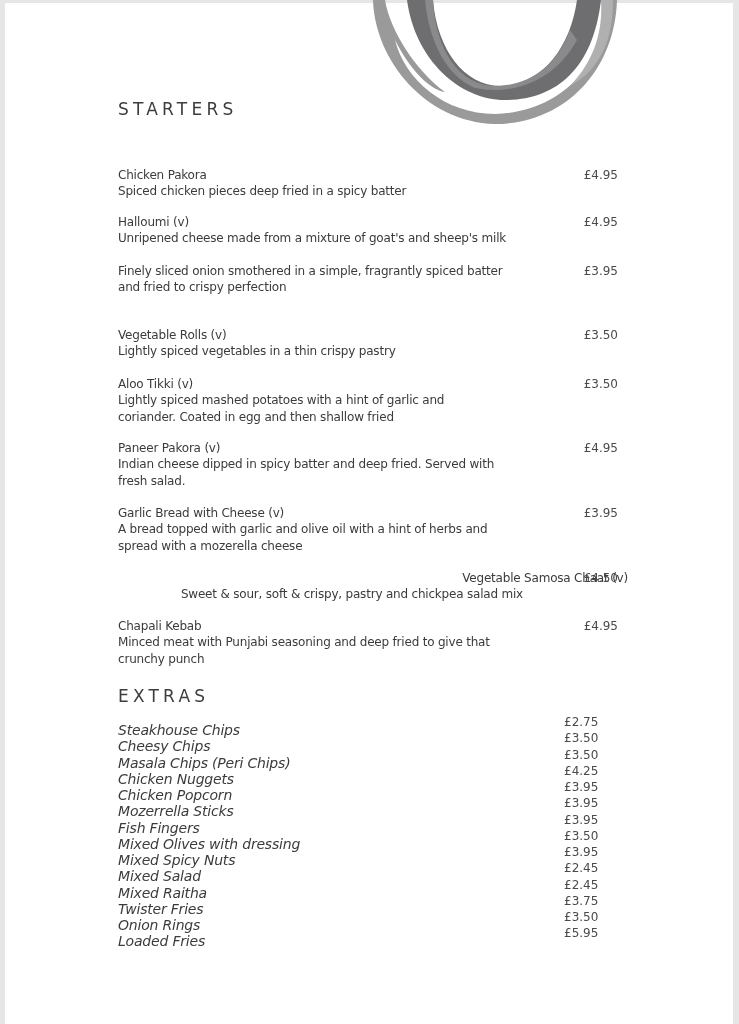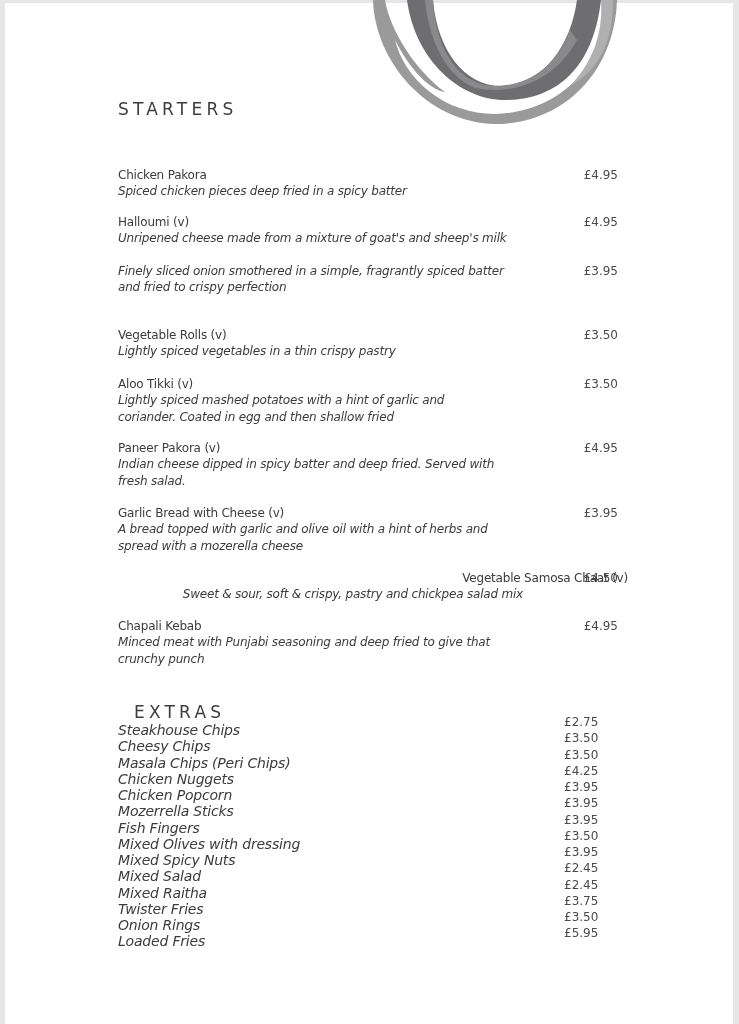--- a/index.html
+++ b/index.html
@@ -18,21 +18,21 @@
     .section-title {
       position: absolute; left: 118px;
       font-size: 17px; letter-spacing: 4.2px; color: #3d3d3d;
       font-family: "DejaVu Sans", sans-serif; font-weight: normal; text-align: center;
     }
     .item { position: absolute; left: 118px; width: 510px; }
     .item .name, .item .desc {
       font-size: 12px; color: #3b3b3b; line-height: 16.3px;
       font-family: "DejaVu Sans", sans-serif; letter-spacing: -0.2px;
     }
-    .item .desc { width: 405px; font-style: italic; }
+    .item .desc { width: 405px; }
     .item .price {
       position: absolute; right: 10px; top: 0;
       font-size: 12px; color: #4a4a4a; line-height: 16px;
     }
     .extras-names { position: absolute; left: 118px; top: 722px; }
     .extras-names div { font-size: 14px; line-height: 16.25px; color: #3b3b3b; letter-spacing: -0.2px; font-style: italic; }
     .extras-prices { position: absolute; left: 564px; top: 714px; width: 30px; text-align: right; }
     .extras-prices div { font-size: 12px; line-height: 16.25px; color: #4a4a4a; }
   </style>
 </head>
@@ -87,21 +87,21 @@
   <div class="name">Vegetable Samosa Chaat (v)</div>
   <div class="desc">Sweet &amp; sour, soft &amp; crispy, pastry and chickpea salad mix</div>
   <div class="price">£4.50</div>
 </div>
 <div class="item" style="top:618px;">
   <div class="name">Chapali Kebab</div>
   <div class="desc" style="width:420px">Minced meat with Punjabi seasoning and deep fried to give that crunchy punch</div>
   <div class="price">£4.95</div>
 </div>
 
-<h2 class="section-title" style="top:686px; margin:16px;">EXTRAS</h2>
+<h2 class="section-title" style="top:686px; margin:0;">EXTRAS</h2>
 
 <div class="extras-names">
   <div>Steakhouse Chips</div>
   <div>Cheesy Chips</div>
   <div>Masala Chips (Peri Chips)</div>
   <div>Chicken Nuggets</div>
   <div>Chicken Popcorn</div>
   <div>Mozerrella Sticks</div>
   <div>Fish Fingers</div>
   <div>Mixed Olives with dressing</div>

